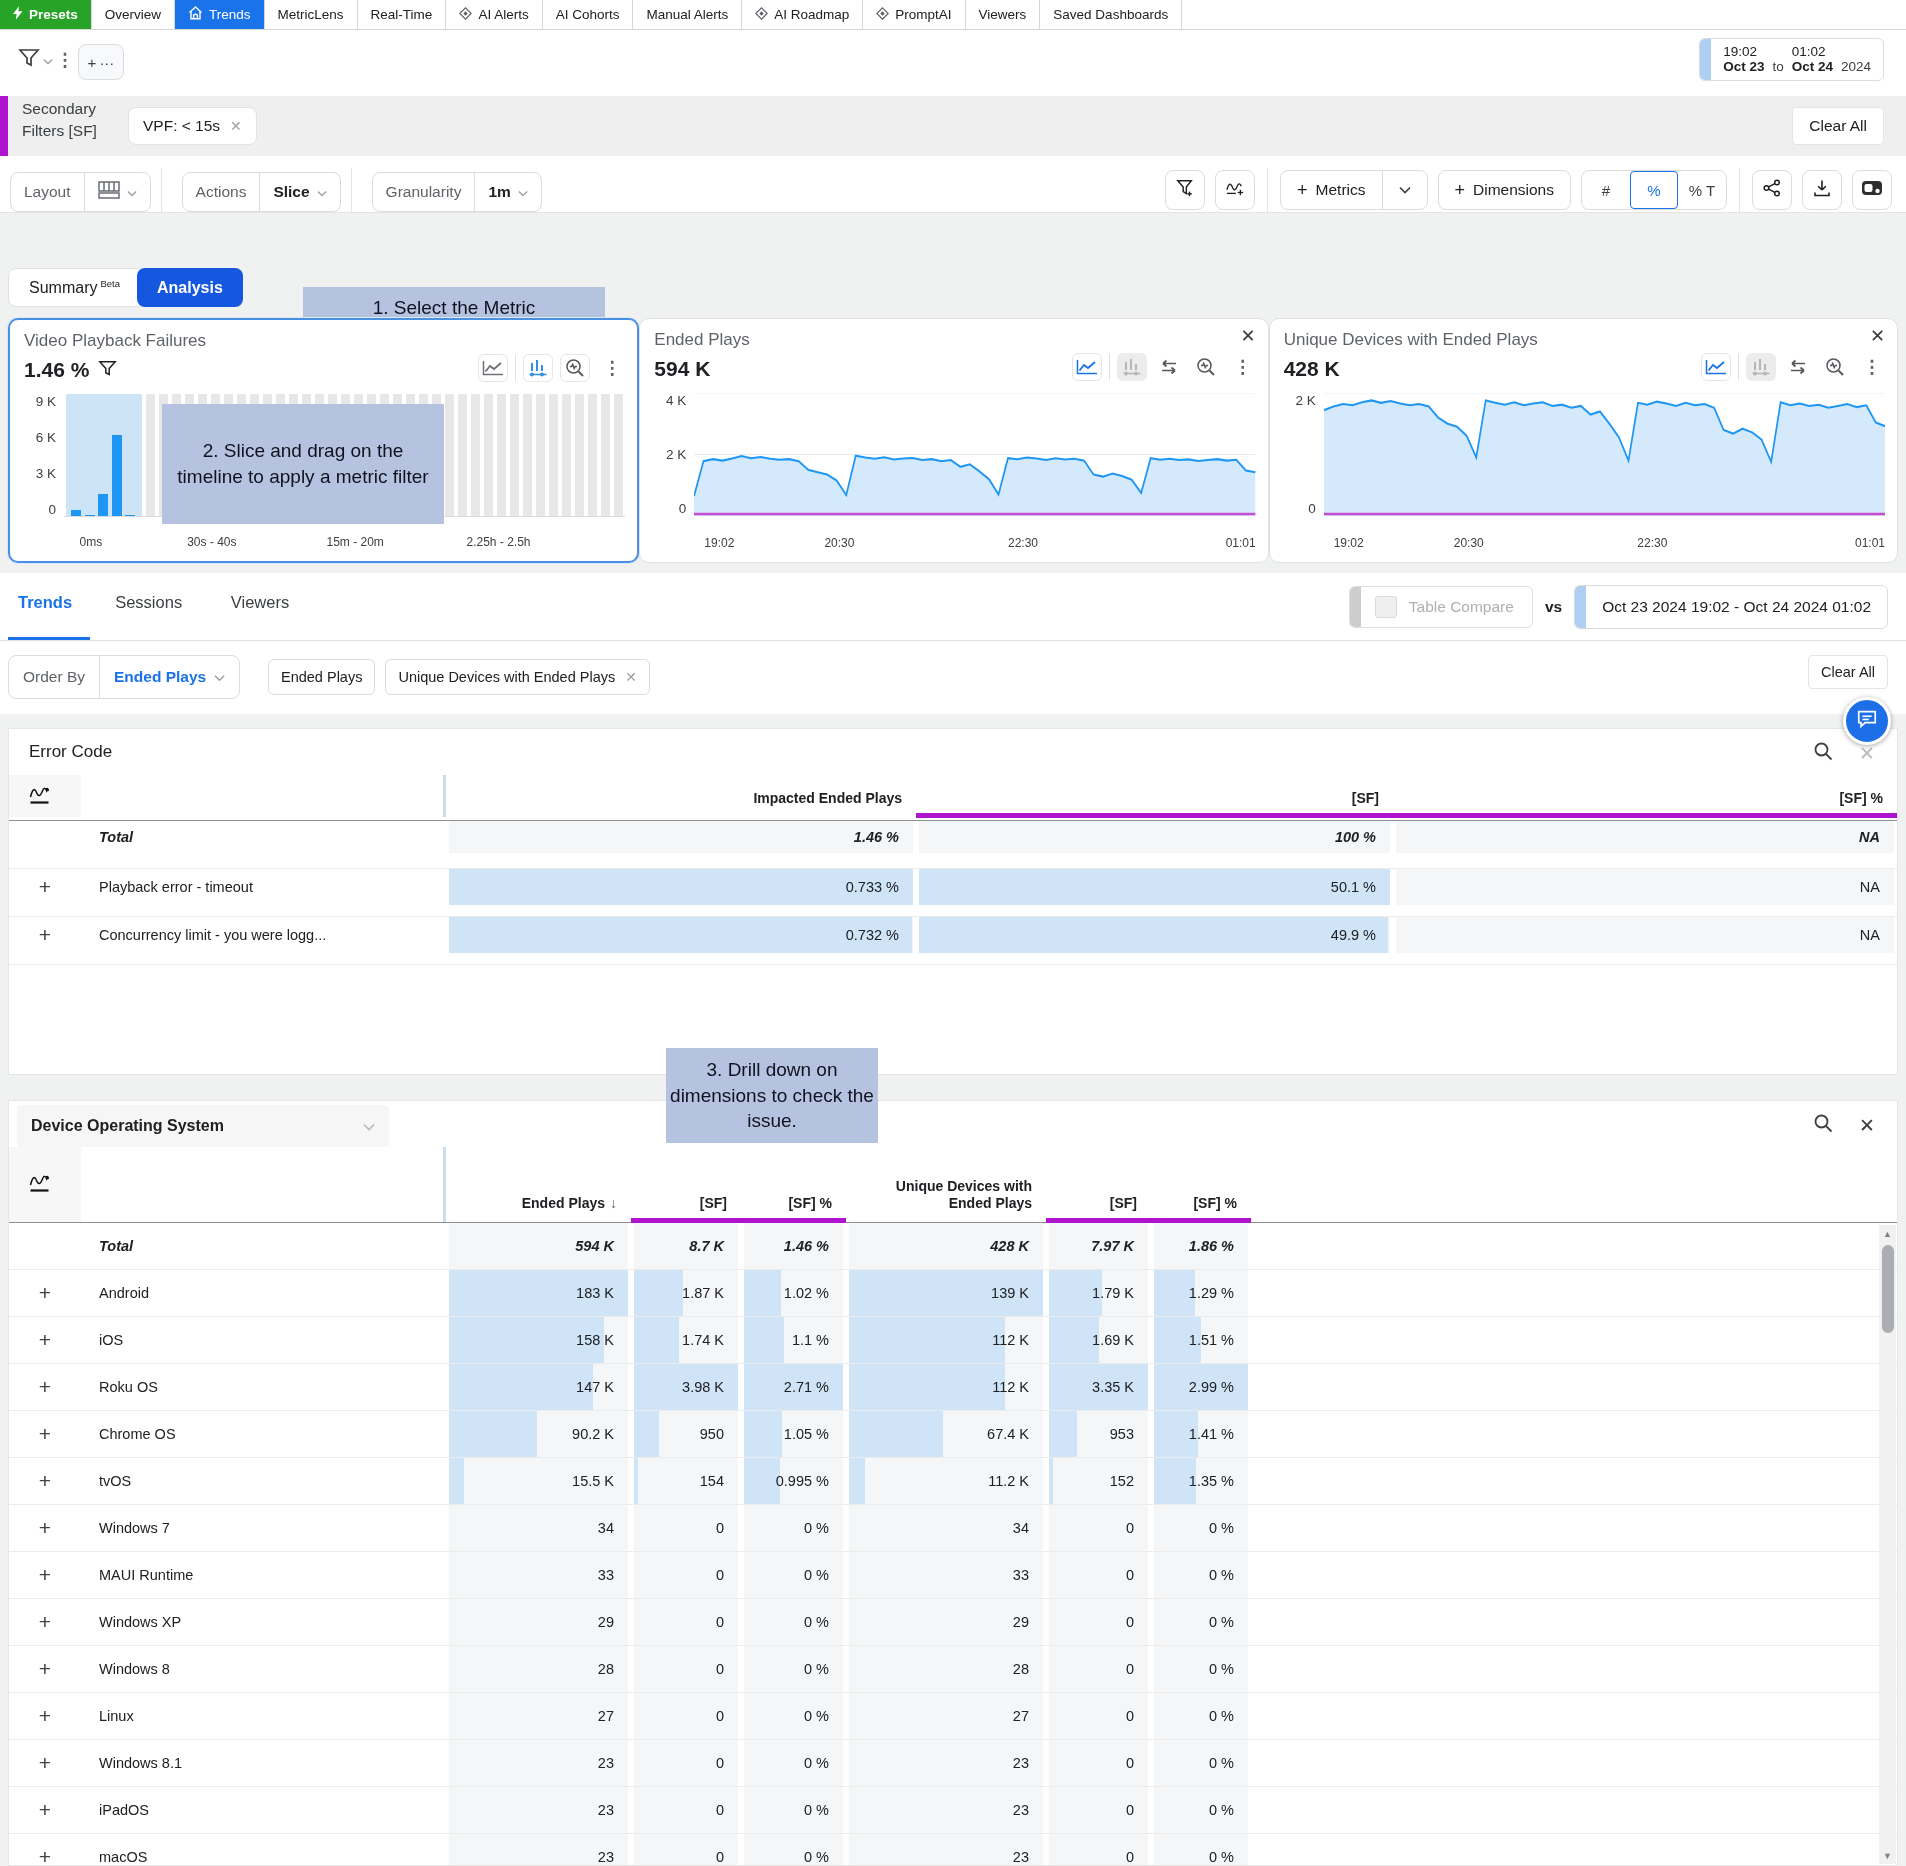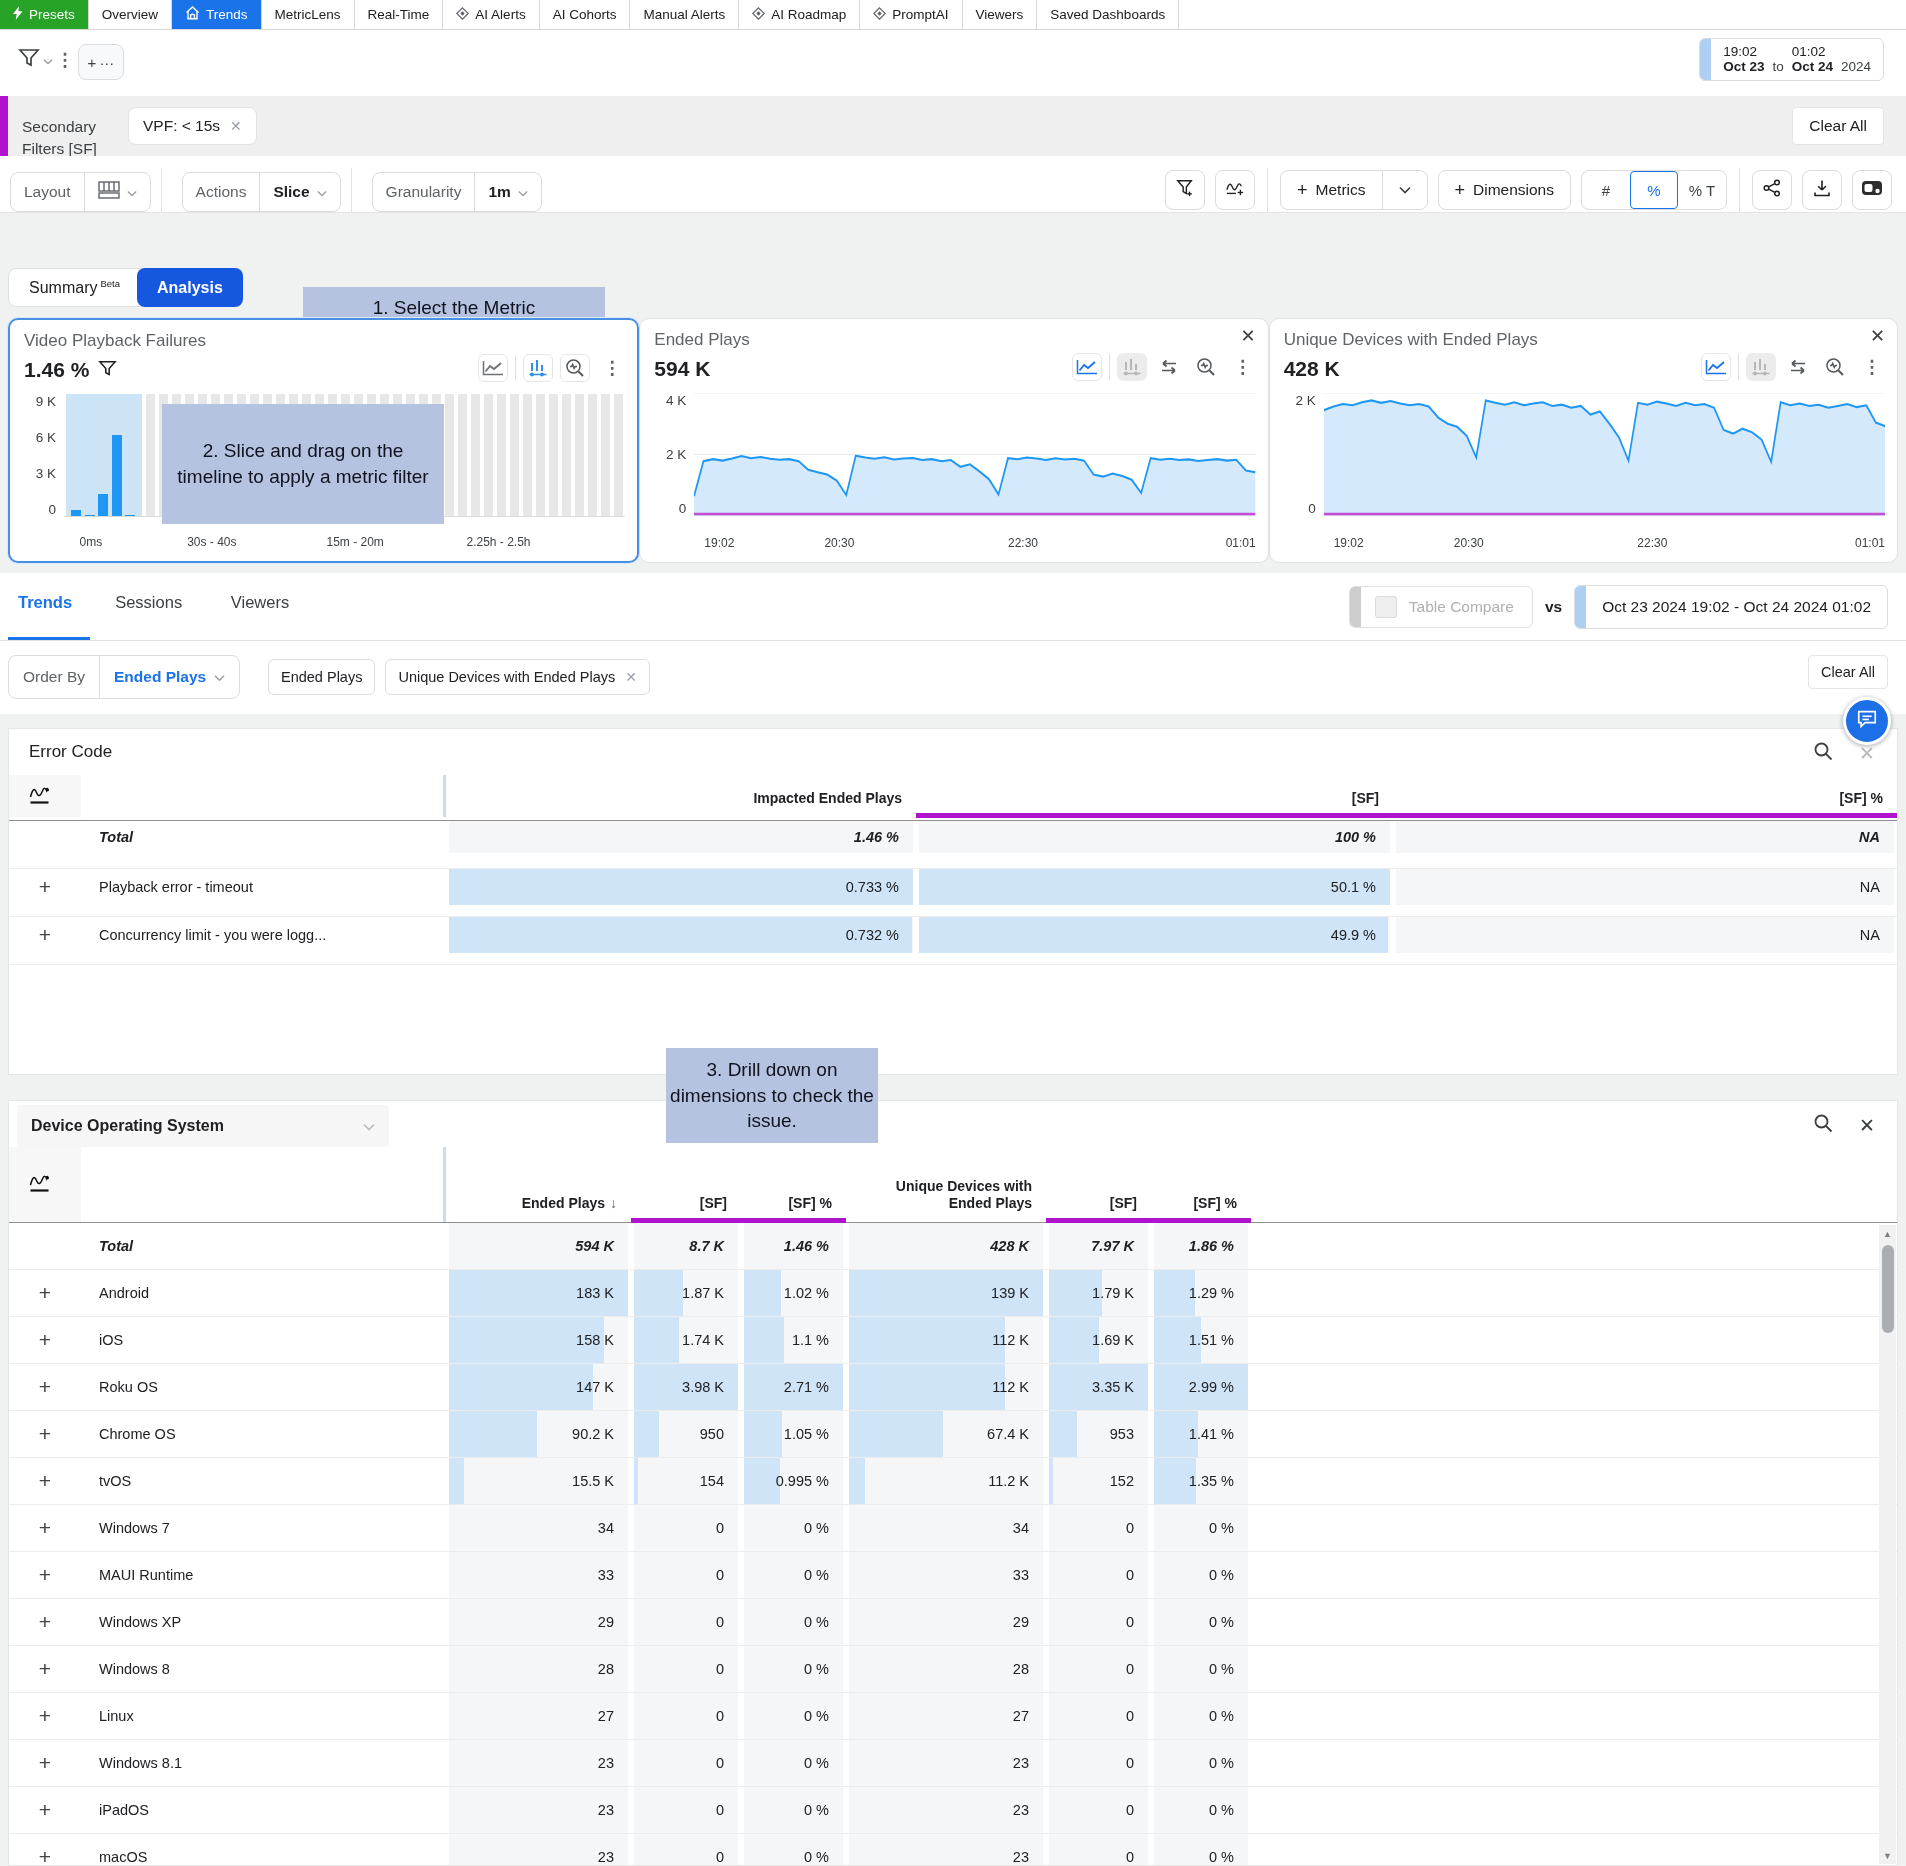--- a/index.html
+++ b/index.html
@@ -5,21 +5,21 @@
   * { margin:0; padding:0; box-sizing:border-box; }
   html,body { width:1906px; height:1866px; overflow:hidden; background:#fff;
     font-family:"Liberation Sans", sans-serif; color:#202124; }
   #stage { position:relative; width:1906px; height:1866px; }
 
   
   .navbar { position:absolute; top:0; left:0; right:0; height:30px; background:#fff;
     border-bottom:1px solid #d7d7d7; display:flex; align-items:stretch; font-size:13.5px; }
   .nav-tab { display:flex; align-items:center; gap:6px; padding:0 13px; border-right:1px solid #d7d7d7;
     color:#202124; cursor:pointer; white-space:nowrap; }
-  .nav-tab.presets { background:#27a327; color:#fff; font-weight:400;justify-content:space-between; }
+  .nav-tab.presets { background:#27a327; color:#fff; font-weight:700;justify-content:space-between; }
   .nav-tab.active { background:#1a73e8; color:#fff; }
 
   
   .filter-row { position:absolute; top:30px; left:0; right:0; height:66px; background:#fff; }
   .funnel-btn { position:absolute; left:18px; top:18px; display:flex; align-items:center; gap:3px; }
   .kebab { font-size:18px; color:#5f6368; font-weight:700; letter-spacing:0; }
   .addmore-btn { position:absolute; left:78px; top:14px; width:46px; height:36px; border:1px solid #dadce0;
     border-radius:8px; background:#f8f9fa; display:flex; align-items:center; justify-content:center; gap:3px;
     color:#3c4043; font-size:15px; }
   .daterange { position:absolute; right:22px; top:8px; border:1px solid #dadce0; border-radius:6px;
@@ -27,21 +27,21 @@
   .daterange .edge { width:11px; background:#aecff1; }
   .dr-grid { display:grid; grid-template-columns:auto auto auto auto; column-gap:8px; padding:5px 12px 6px 12px;
     font-size:13.5px; align-items:center; }
   .dr-grid .t { text-align:left; }
   .dr-grid b { font-weight:700; }
   .dr-to, .dr-year { color:#3c4043; }
 
   
   .sf-row { position:absolute; top:96px; left:0; right:0; height:60px; background:#efefef; }
   .sf-bar { position:absolute; left:0; top:0; bottom:0; width:8px; background:#b013ce; }
-  .sf-label { position:absolute; left:22px; top:20px; font-size:15.5px; color:#3c4043; line-height:1.4; }
+  .sf-label { position:absolute; left:22px; top:2px; font-size:15.5px; color:#3c4043; line-height:1.4; }
   .sf-chip { position:absolute; left:128px; top:11px; background:#fff; border:1px solid #e3e3e3; border-radius:8px;
     height:38px; display:flex; align-items:center; gap:10px; padding:0 14px; font-size:15.5px; }
   .chip-x { color:#9aa0a6; font-size:14px; }
   .clearall-top { position:absolute; right:22px; top:11px; background:#fff; border:1px solid #e4e4e4; border-radius:4px;
     height:38px; padding:0 16px; font-size:15.5px; display:flex; align-items:center; color:#202124; }
 
   
   .toolbar { position:absolute; top:156px; left:0; right:0; height:57px; background:#fff;
     border-bottom:1px solid #e4e4e4; display:flex; align-items:flex-end; }
   .tb-group { display:flex; align-items:center; height:40px; border:1px solid #dcdcdc; border-radius:8px;

